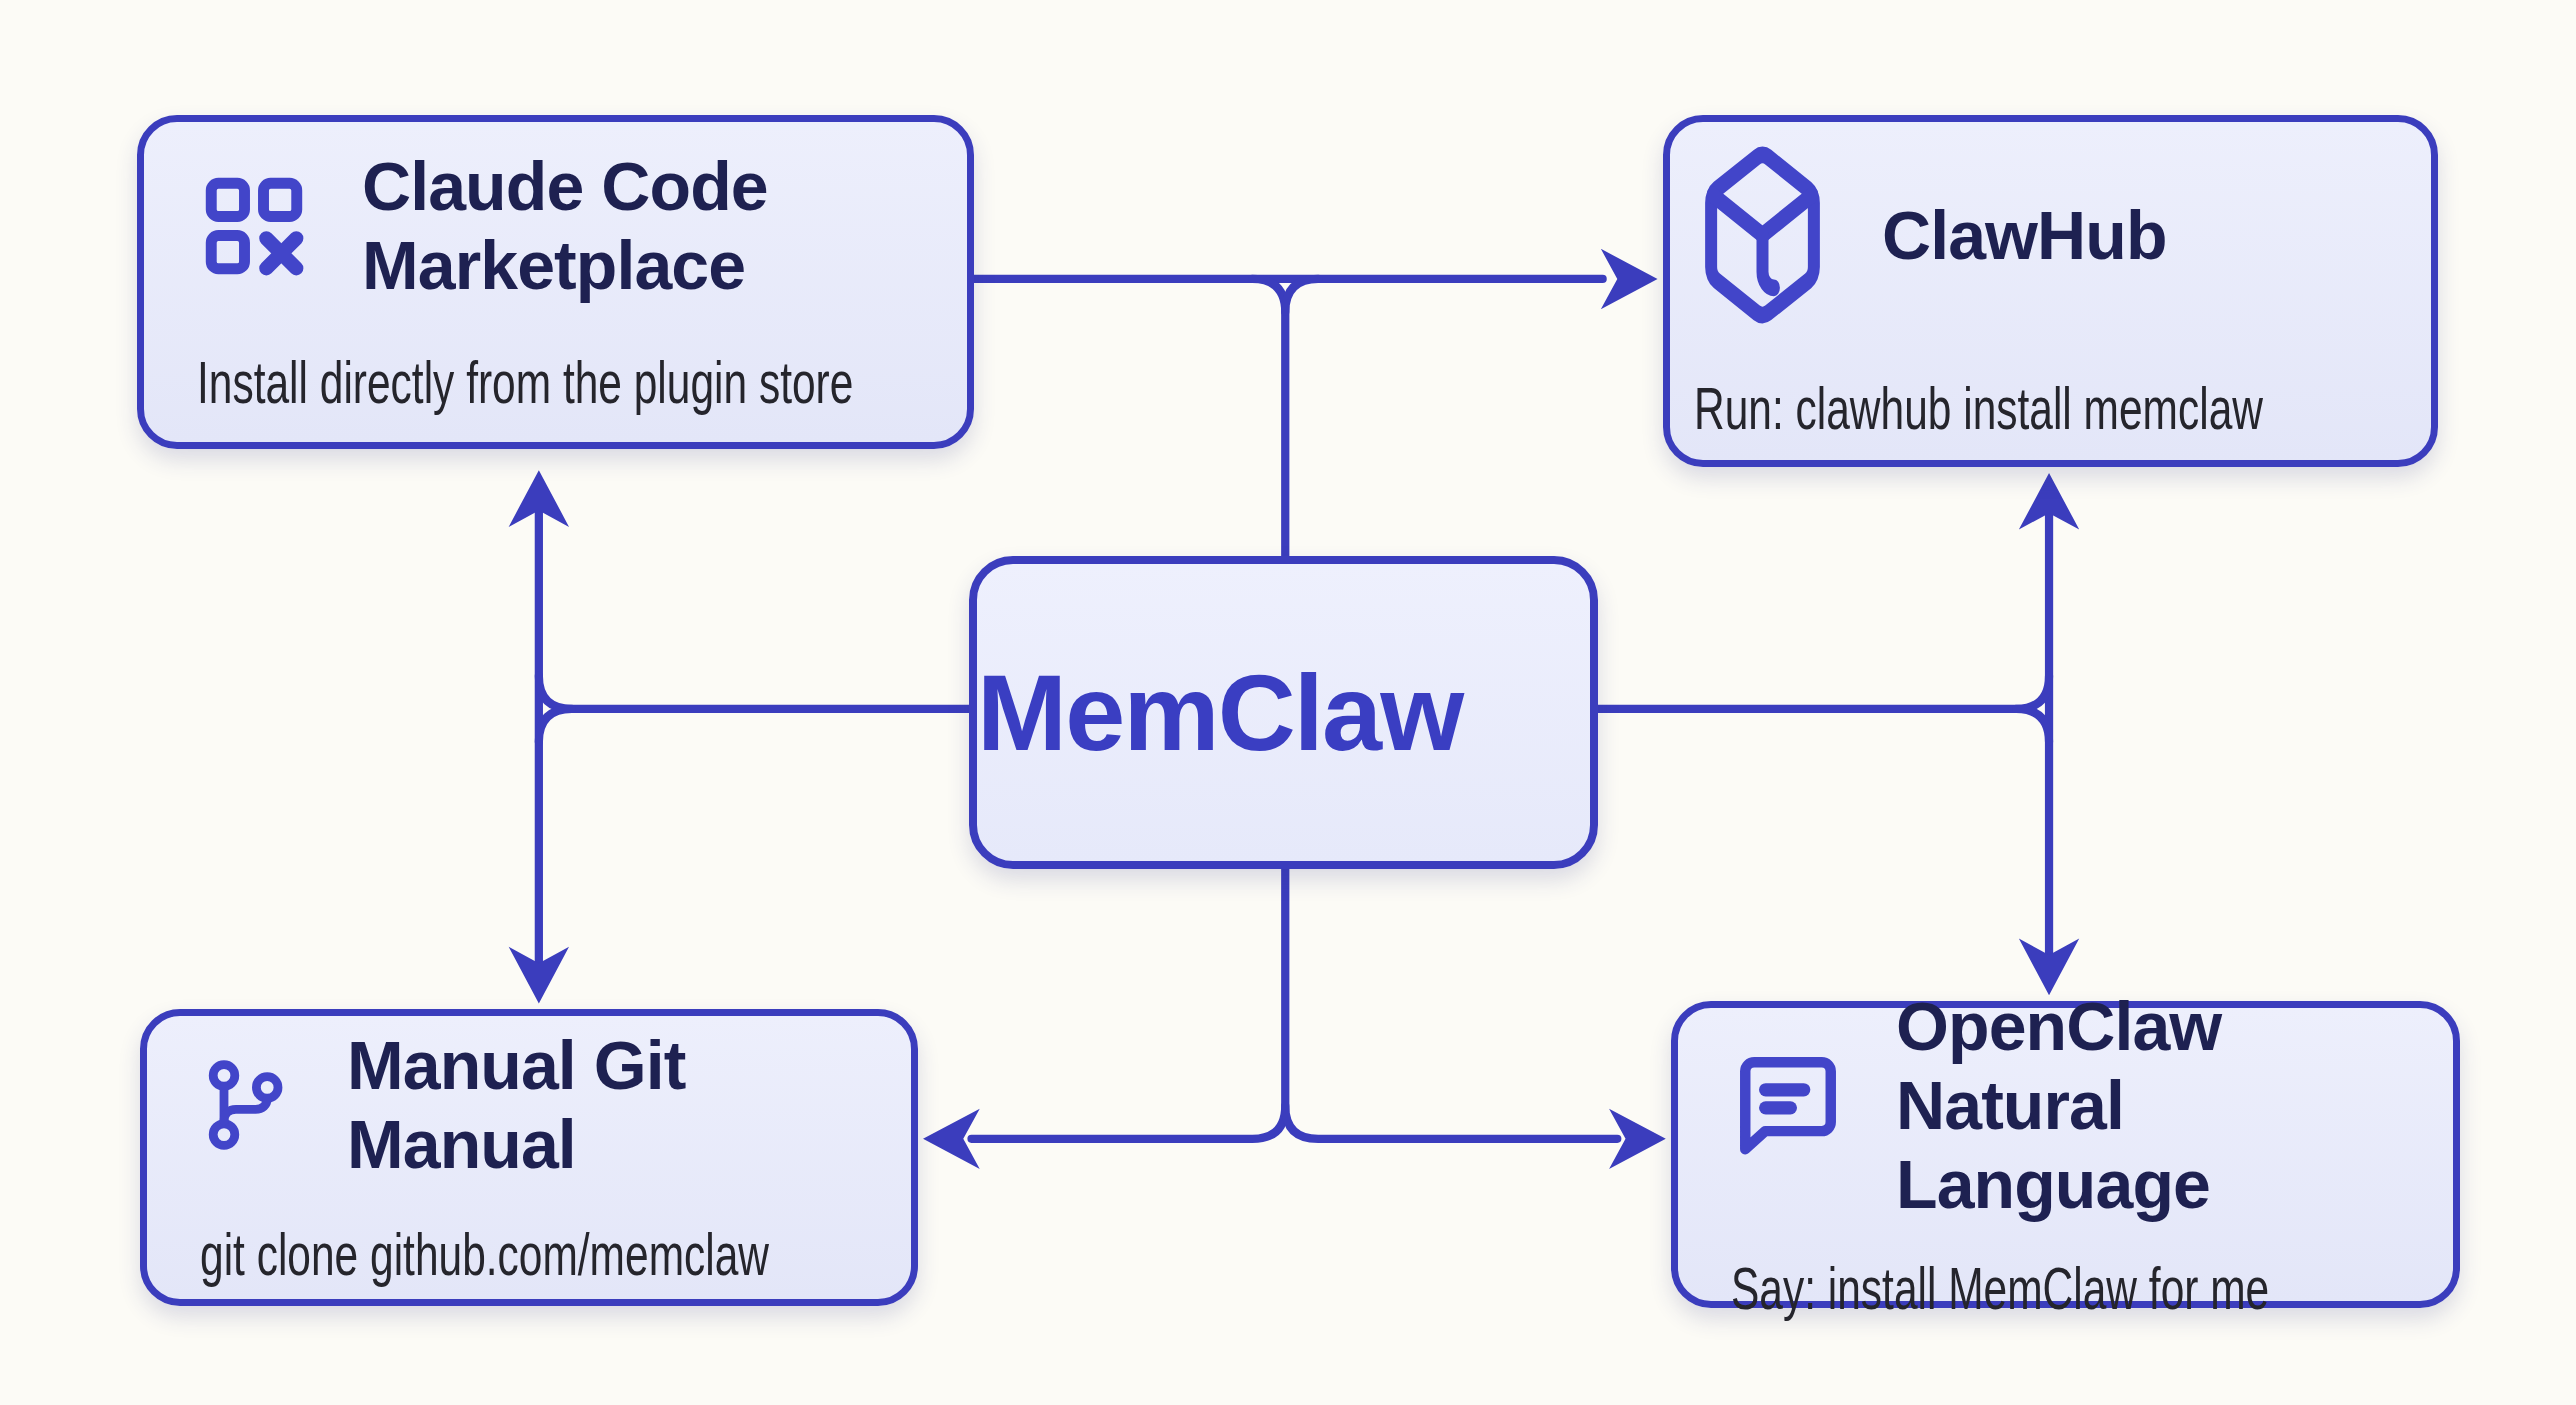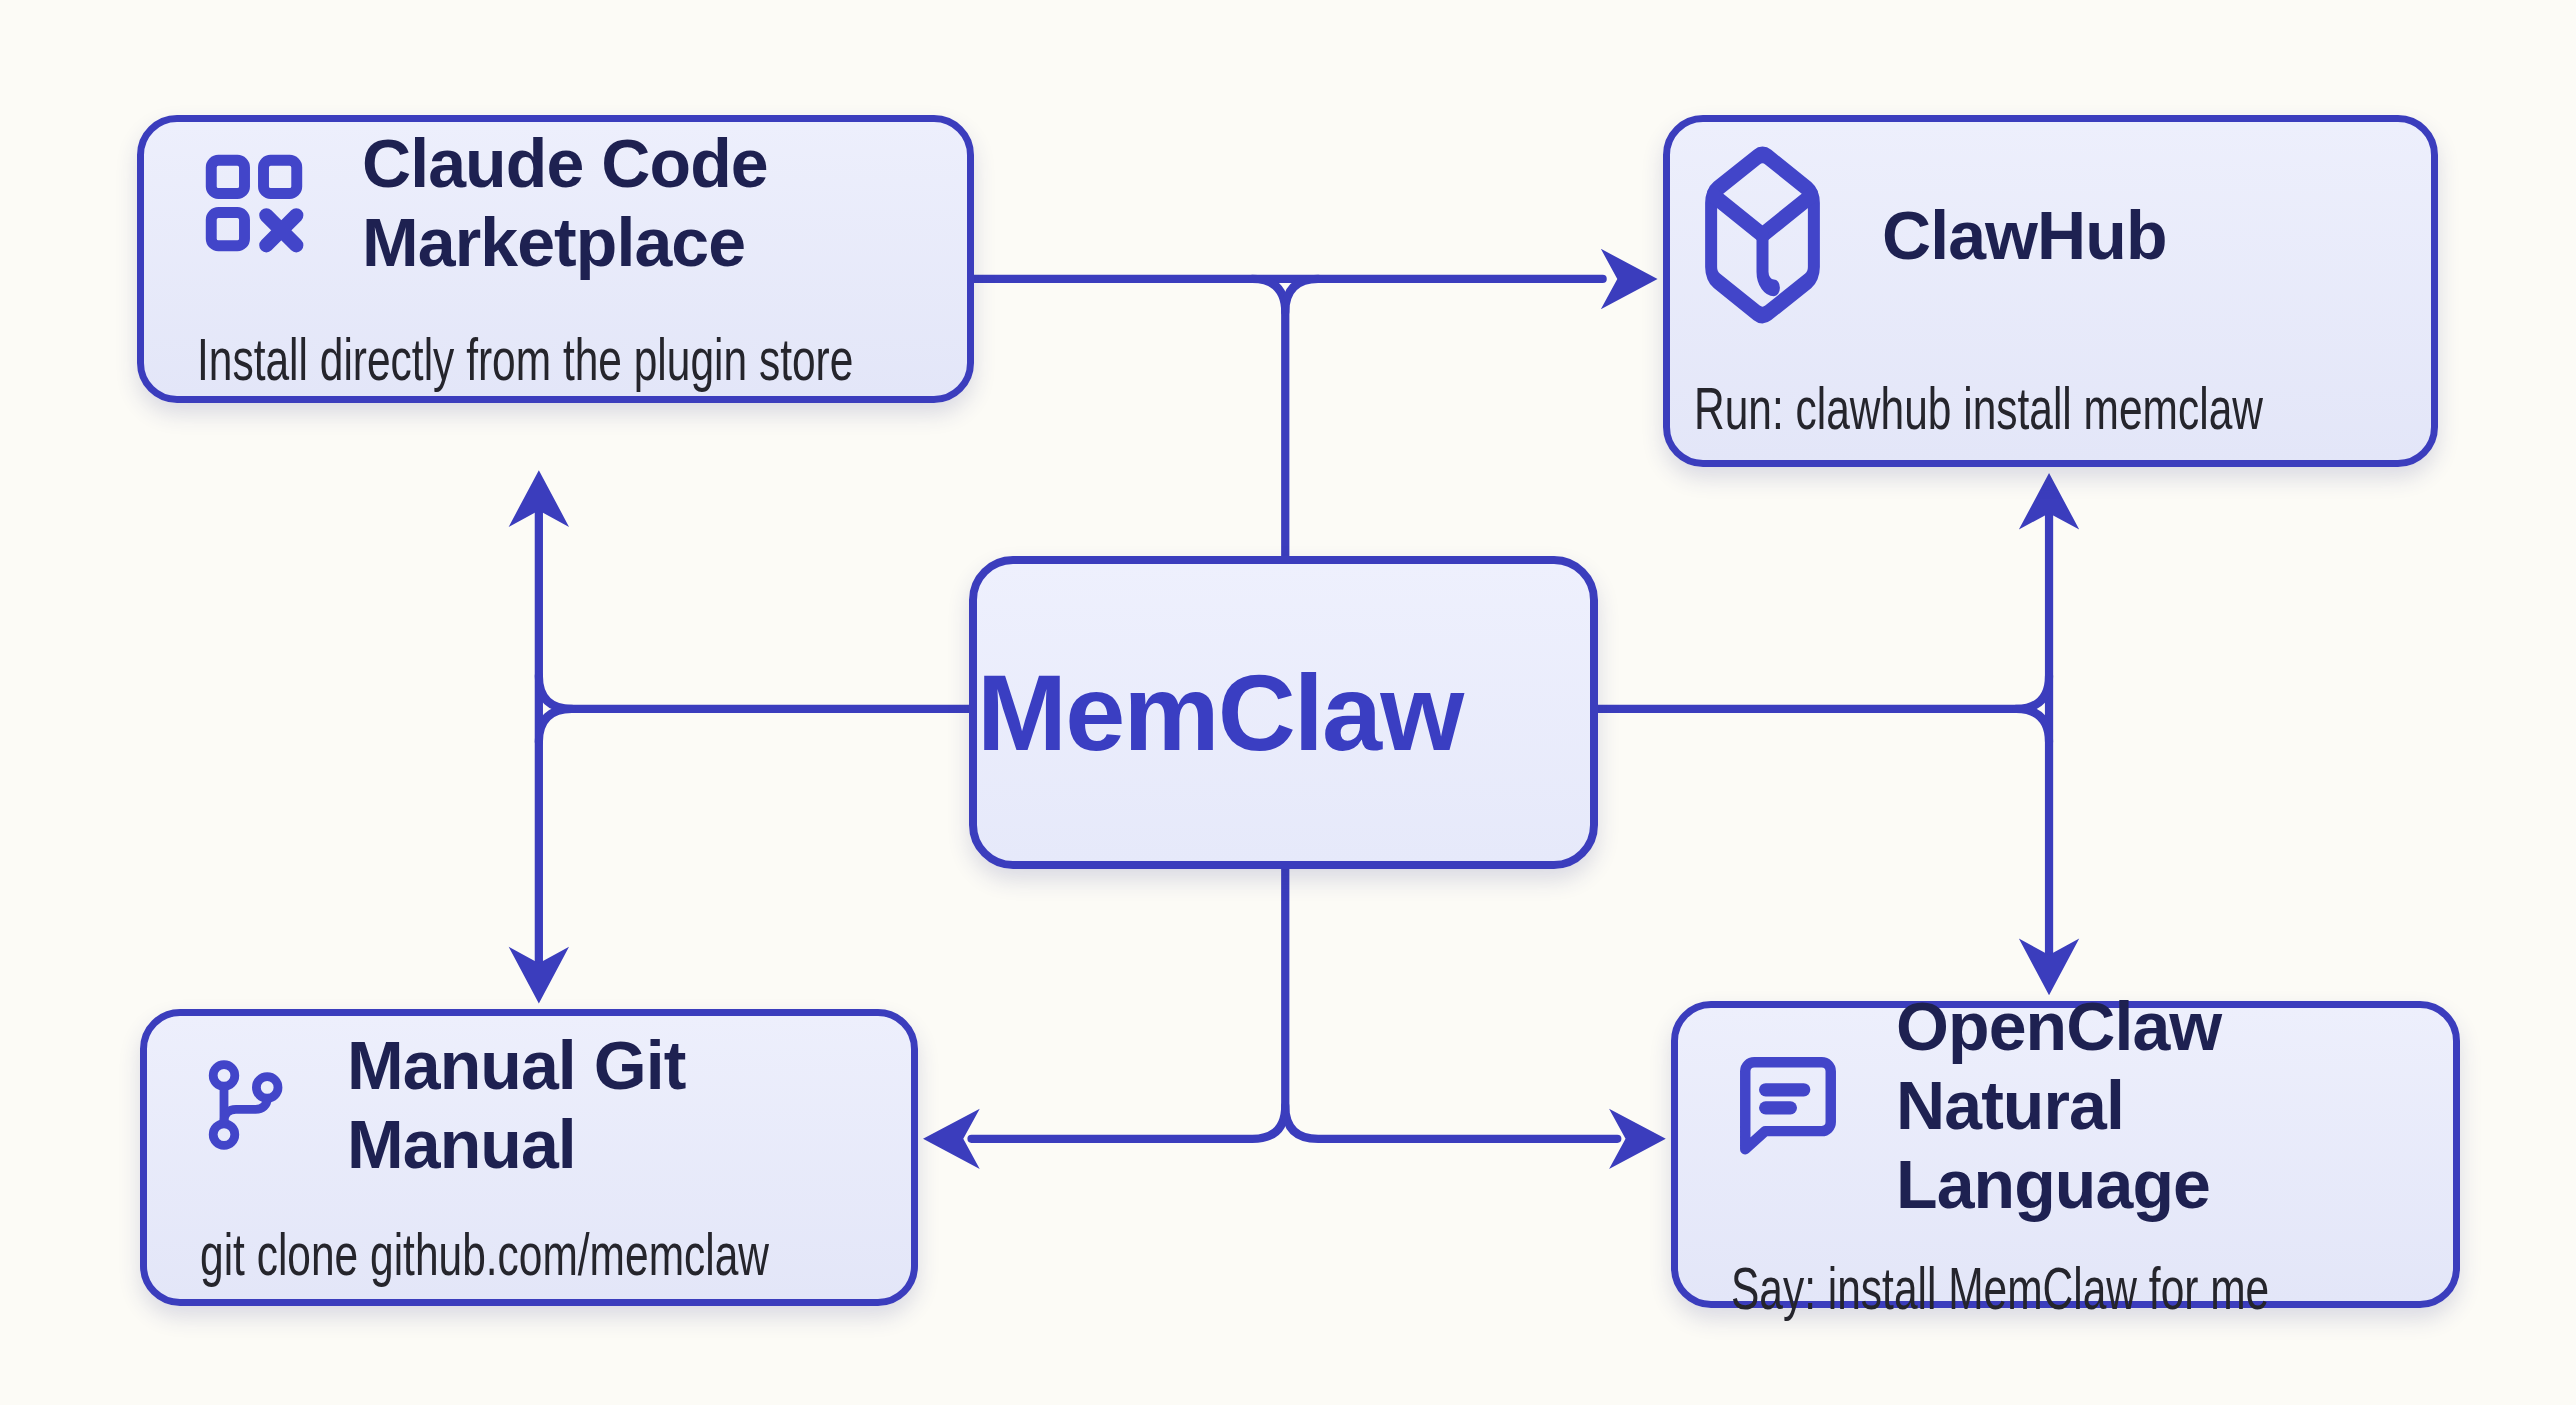--- a/index.html
+++ b/index.html
@@ -51,21 +51,21 @@
     color:var(--sub);
     white-space:nowrap;
     transform:scaleX(.72);
     transform-origin:left center;
   }
   .icon{flex:0 0 auto;}
   .icon path,.icon rect,.icon circle,.icon line{
     stroke:var(--icon);fill:none;stroke-linecap:round;stroke-linejoin:round;
   }
 
-  .node-marketplace{left:137px;top:115px;width:837px;height:288px;}
+  .node-marketplace{left:137px;top:115px;width:837px;height:334px;}
   .node-clawhub    {left:1663px;top:115px;width:775px;height:352px;padding-left:24px;}
   .node-git        {left:140px;top:1009px;width:778px;height:297px;gap:37px;}
   .node-openclaw   {left:1671px;top:1001px;width:789px;height:307px;gap:31px;padding-top:26px;padding-bottom:25.6px;}
 
   .node-center{
     position:absolute;
     left:969px;top:556px;width:629px;height:313px;
     border:8.2px solid var(--line);
     border-radius:44px;
     background:linear-gradient(180deg,#eef0fd,#e6e9fa);

